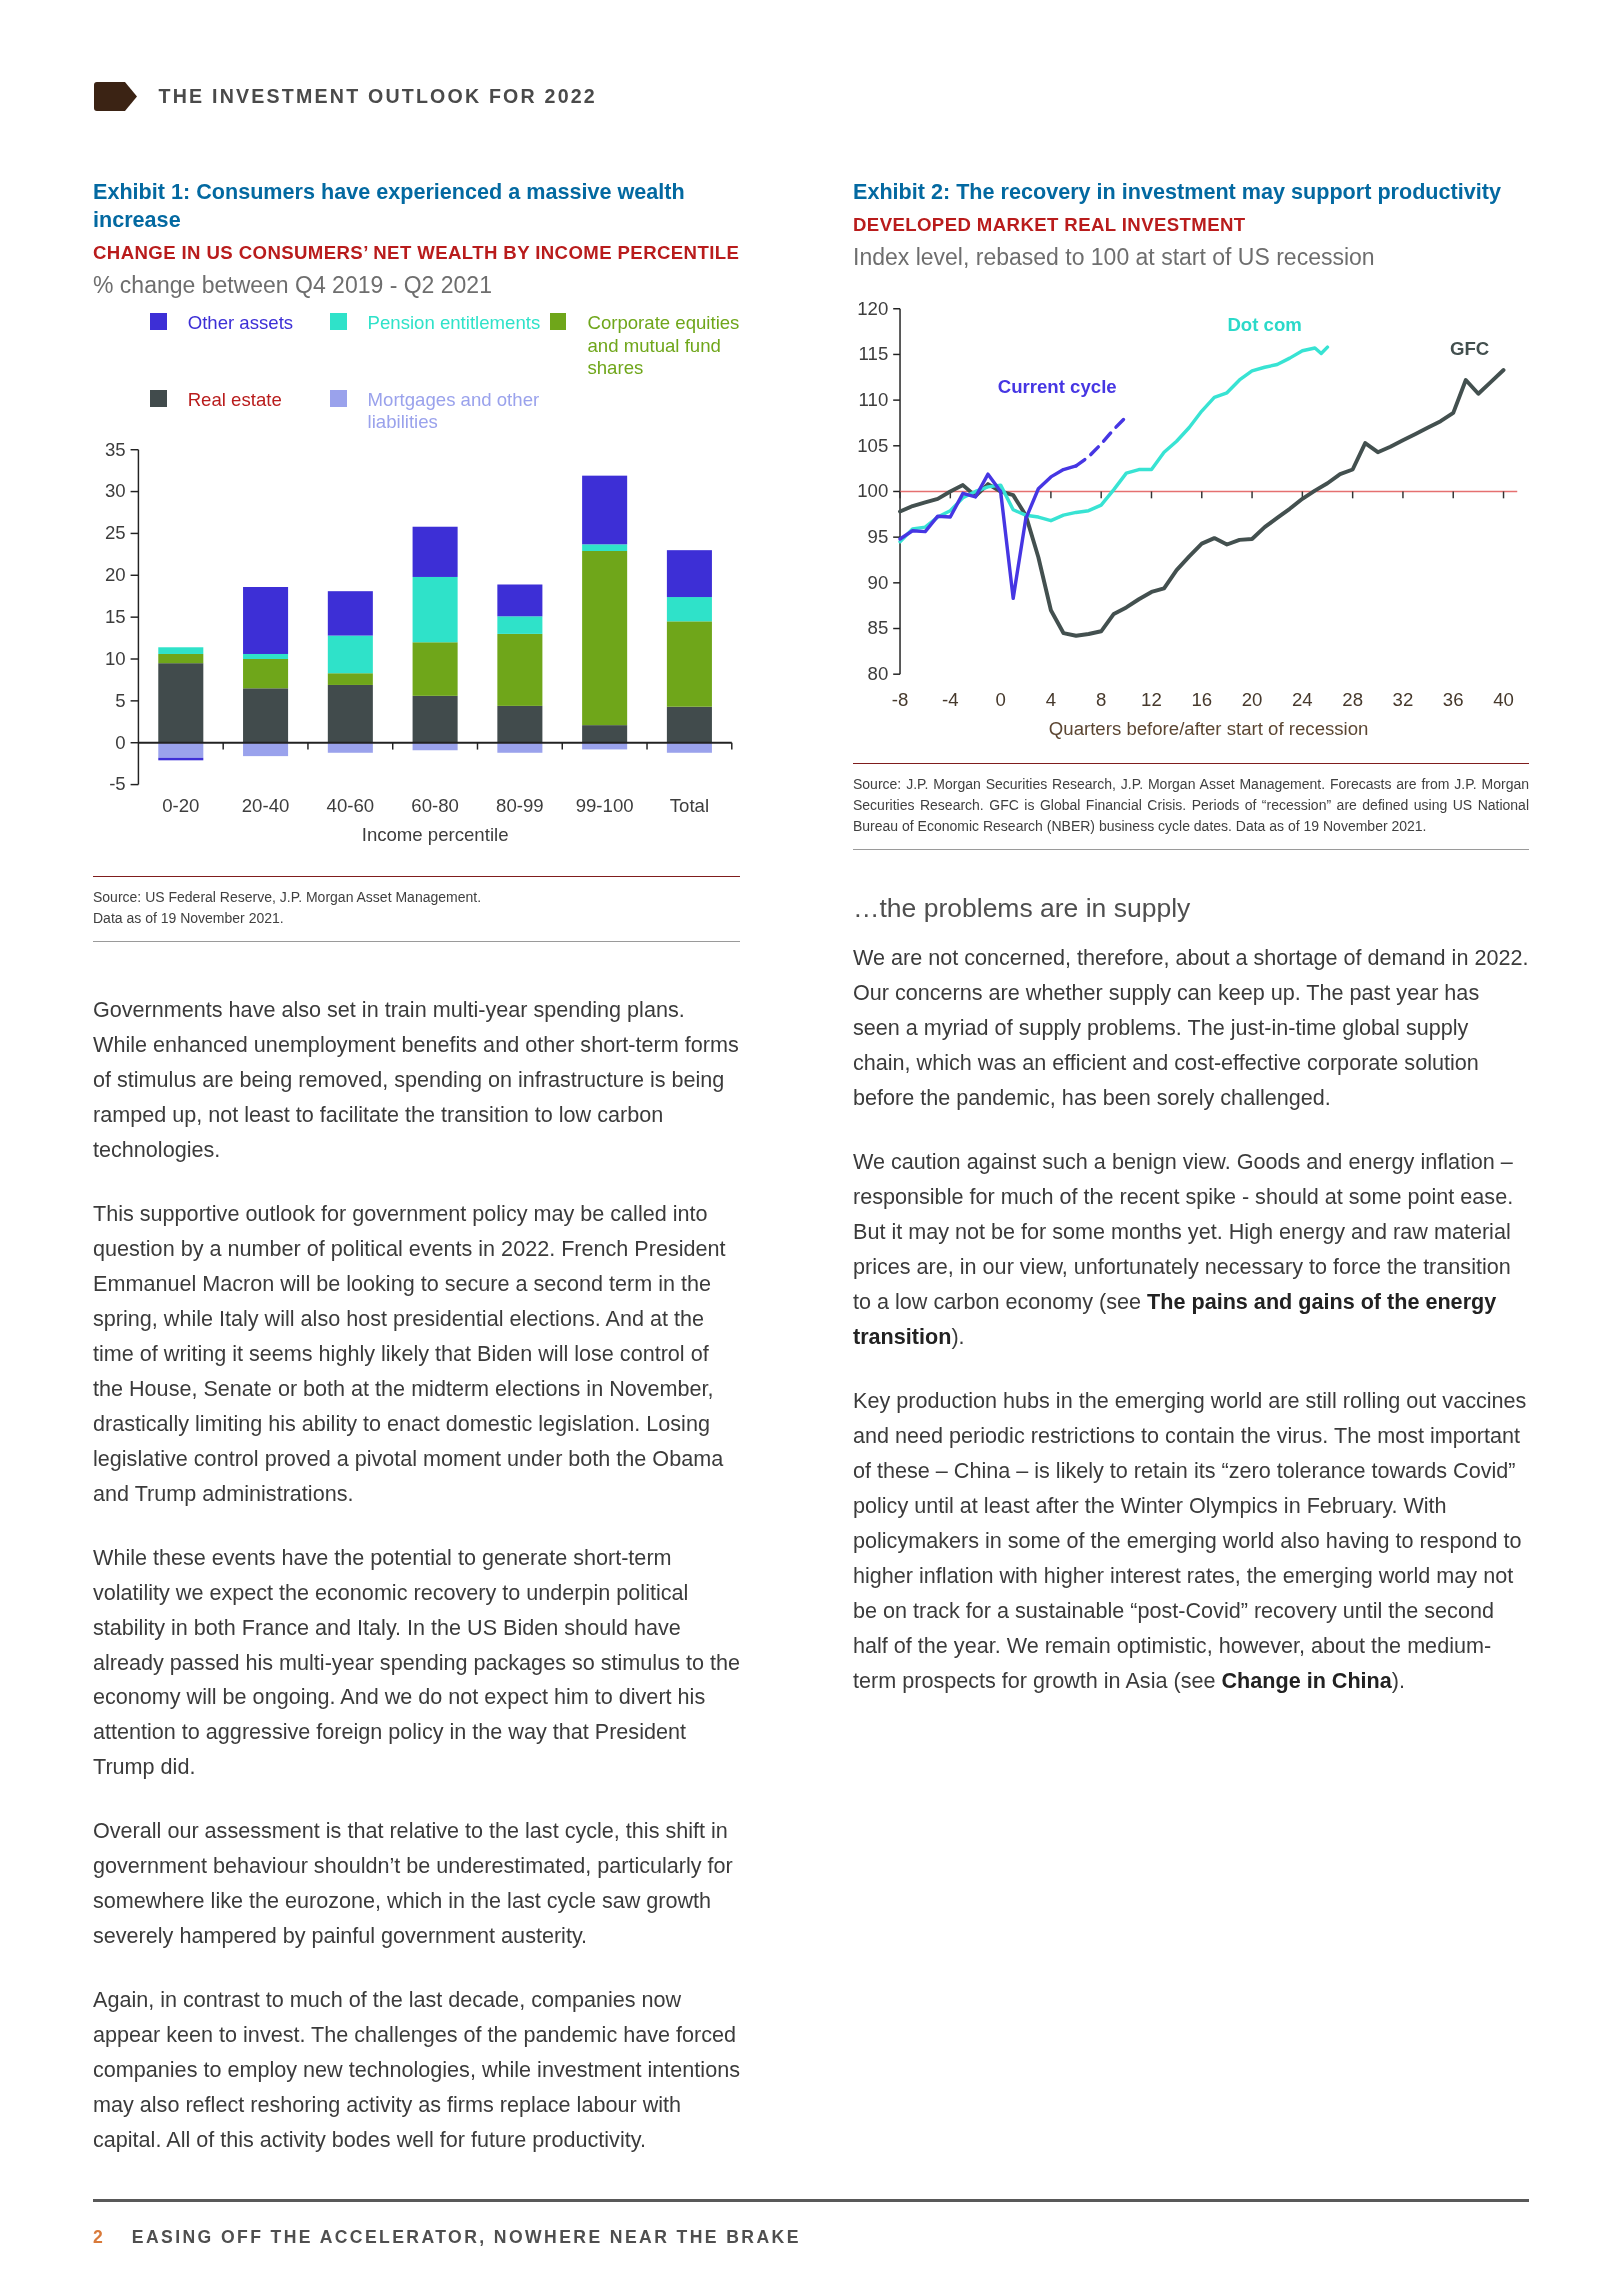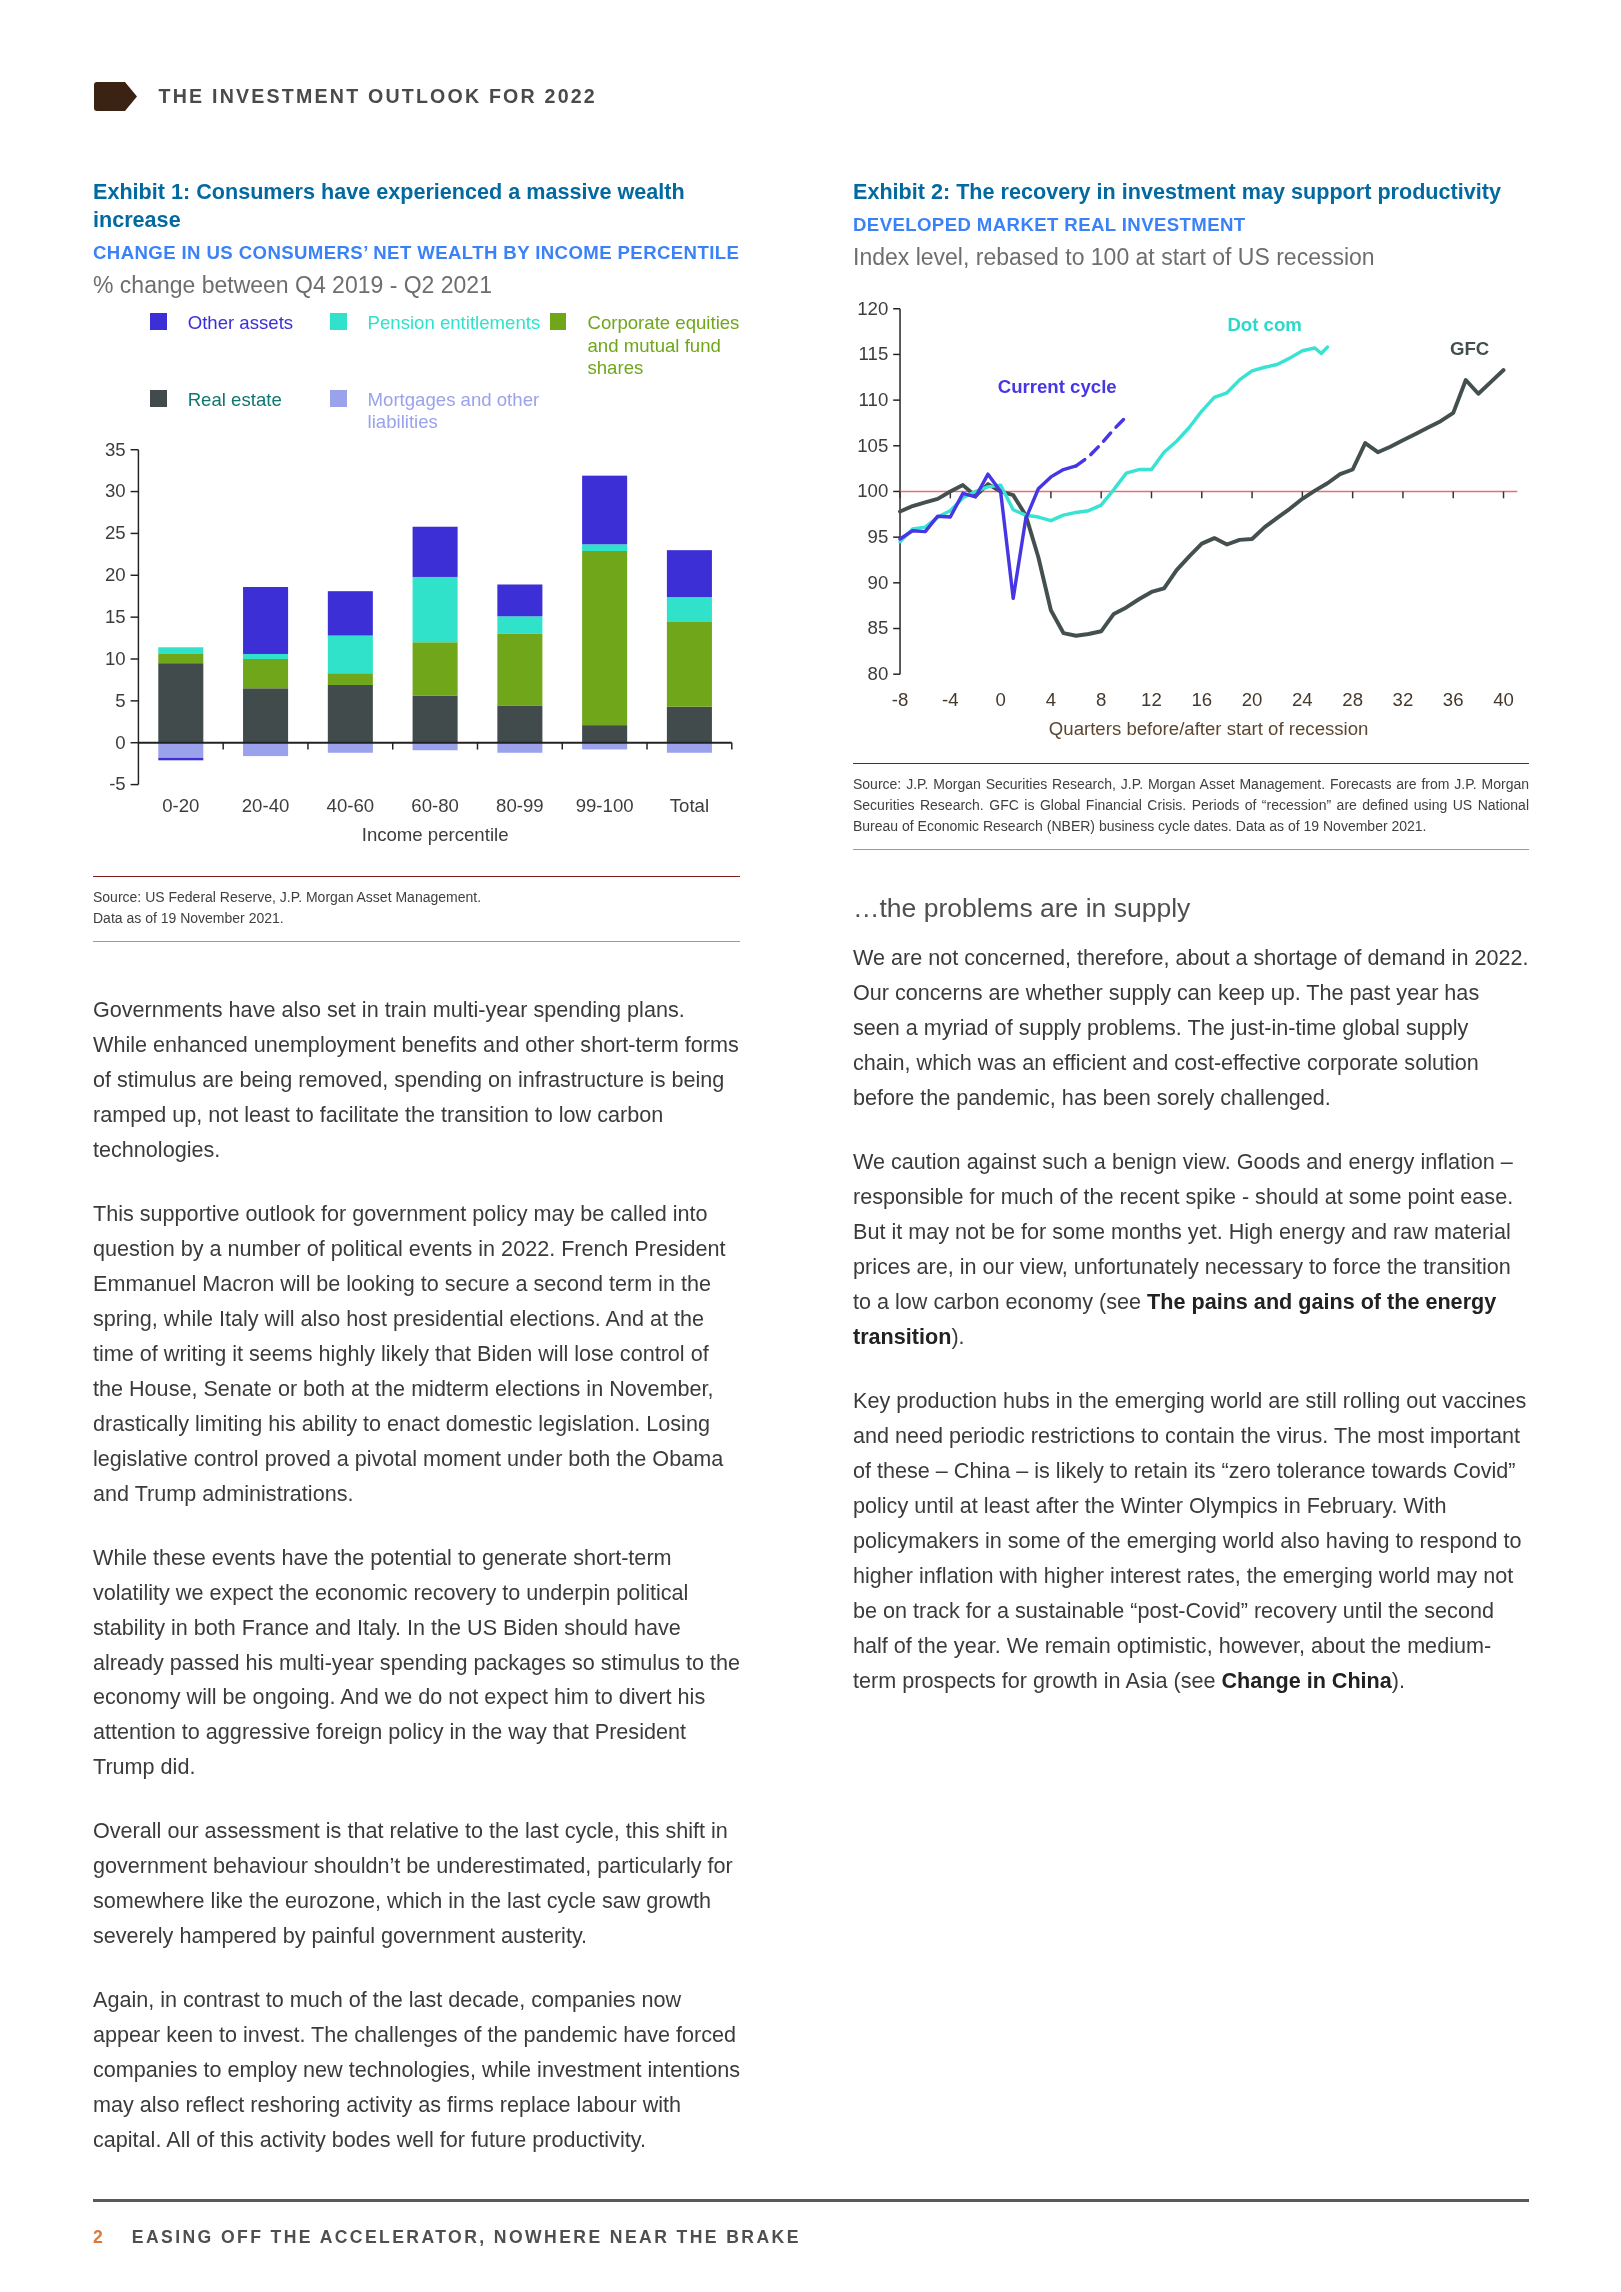--- a/index.html
+++ b/index.html
@@ -11,21 +11,21 @@
   .header{position:absolute;top:82px;left:94px;display:flex;align-items:center;gap:21.6px;}
   .bookmark{width:43px;height:29px;background:#3b2314;
     clip-path:polygon(0 0,72% 0,100% 50%,72% 100%,0 100%);border-radius:2.9px;}
   .header-title{font-size:19.6px;font-weight:bold;letter-spacing:2.2px;color:#4a4a4a;}
   
   .columns{position:absolute;top:178px;left:93px;width:1436px;display:flex;}
   .col-left{width:647px;margin-right:113px;flex:none;}
   .col-right{width:676px;flex:none;}
   
   .ex-title{font-size:21.6px;font-weight:bold;color:#0369a1;margin:0 0 7.8px 0;line-height:1.3;}
-  .ex-subtitle{font-size:18.6px;font-weight:bold;color:#3b82f6;letter-spacing:0.4px;margin:0 0 7.8px 0;}
+  .ex-subtitle{font-size:18.6px;font-weight:bold;color:#b91c1c;letter-spacing:0.4px;margin:0 0 7.8px 0;}
   .ex-note{font-size:23px;color:#6e6e6e;margin:0 0 13.7px 0;}
   .legend{display:grid;grid-template-columns:174px 214px auto;row-gap:9.8px;column-gap:5.9px;
     margin:3.9px 0 2px 57px;font-size:18.6px;line-height:1.2;}
   .legend-item{display:flex;align-items:flex-start;gap:21px;}
   .swatch{width:16.7px;height:16.7px;flex:none;margin-top:1px;}
   .chart-mount{margin-top:2px;}
   .source{border-top:1px solid #7f1d1d;border-bottom:1px solid #9a9a9a;
     padding:9.8px 0 11.8px 0;margin-top:13.7px;font-size:14px;color:#404040;line-height:1.5;}
   .source p{margin:0;}
   .source.justify p{text-align:justify;}
@@ -67,21 +67,21 @@
           <div class="legend-item">
             <span class="swatch" style="background: rgb(47, 226, 201);"></span>
             <span style="color: rgb(47, 226, 201);">Pension entitlements</span>
           </div>
           <div class="legend-item">
             <span class="swatch" style="background: rgb(111, 166, 26);"></span>
             <span style="color: rgb(111, 166, 26);">Corporate equities and mutual fund shares</span>
           </div>
           <div class="legend-item">
             <span class="swatch" style="background: rgb(65, 75, 76);"></span>
-            <span style="color: #0f766e;">Real estate</span>
+            <span style="color: #b91c1c;">Real estate</span>
           </div>
           <div class="legend-item">
             <span class="swatch" style="background: rgb(154, 162, 236);"></span>
             <span style="color: rgb(154, 162, 236);">Mortgages and other liabilities</span>
           </div>
         </div>
         <div class="chart-mount" id="ex1-chart"><svg width="647" height="423" viewBox="0 0 660 432">
               <line x1="46" y1="14" x2="46" y2="356" stroke="#222" stroke-width="1.5"></line>
               <line x1="38" y1="356" x2="46" y2="356" stroke="#222" stroke-width="1.5"></line>
               <text x="33" y="362" font-size="19" fill="#3d3d3d" text-anchor="end">-5</text>

